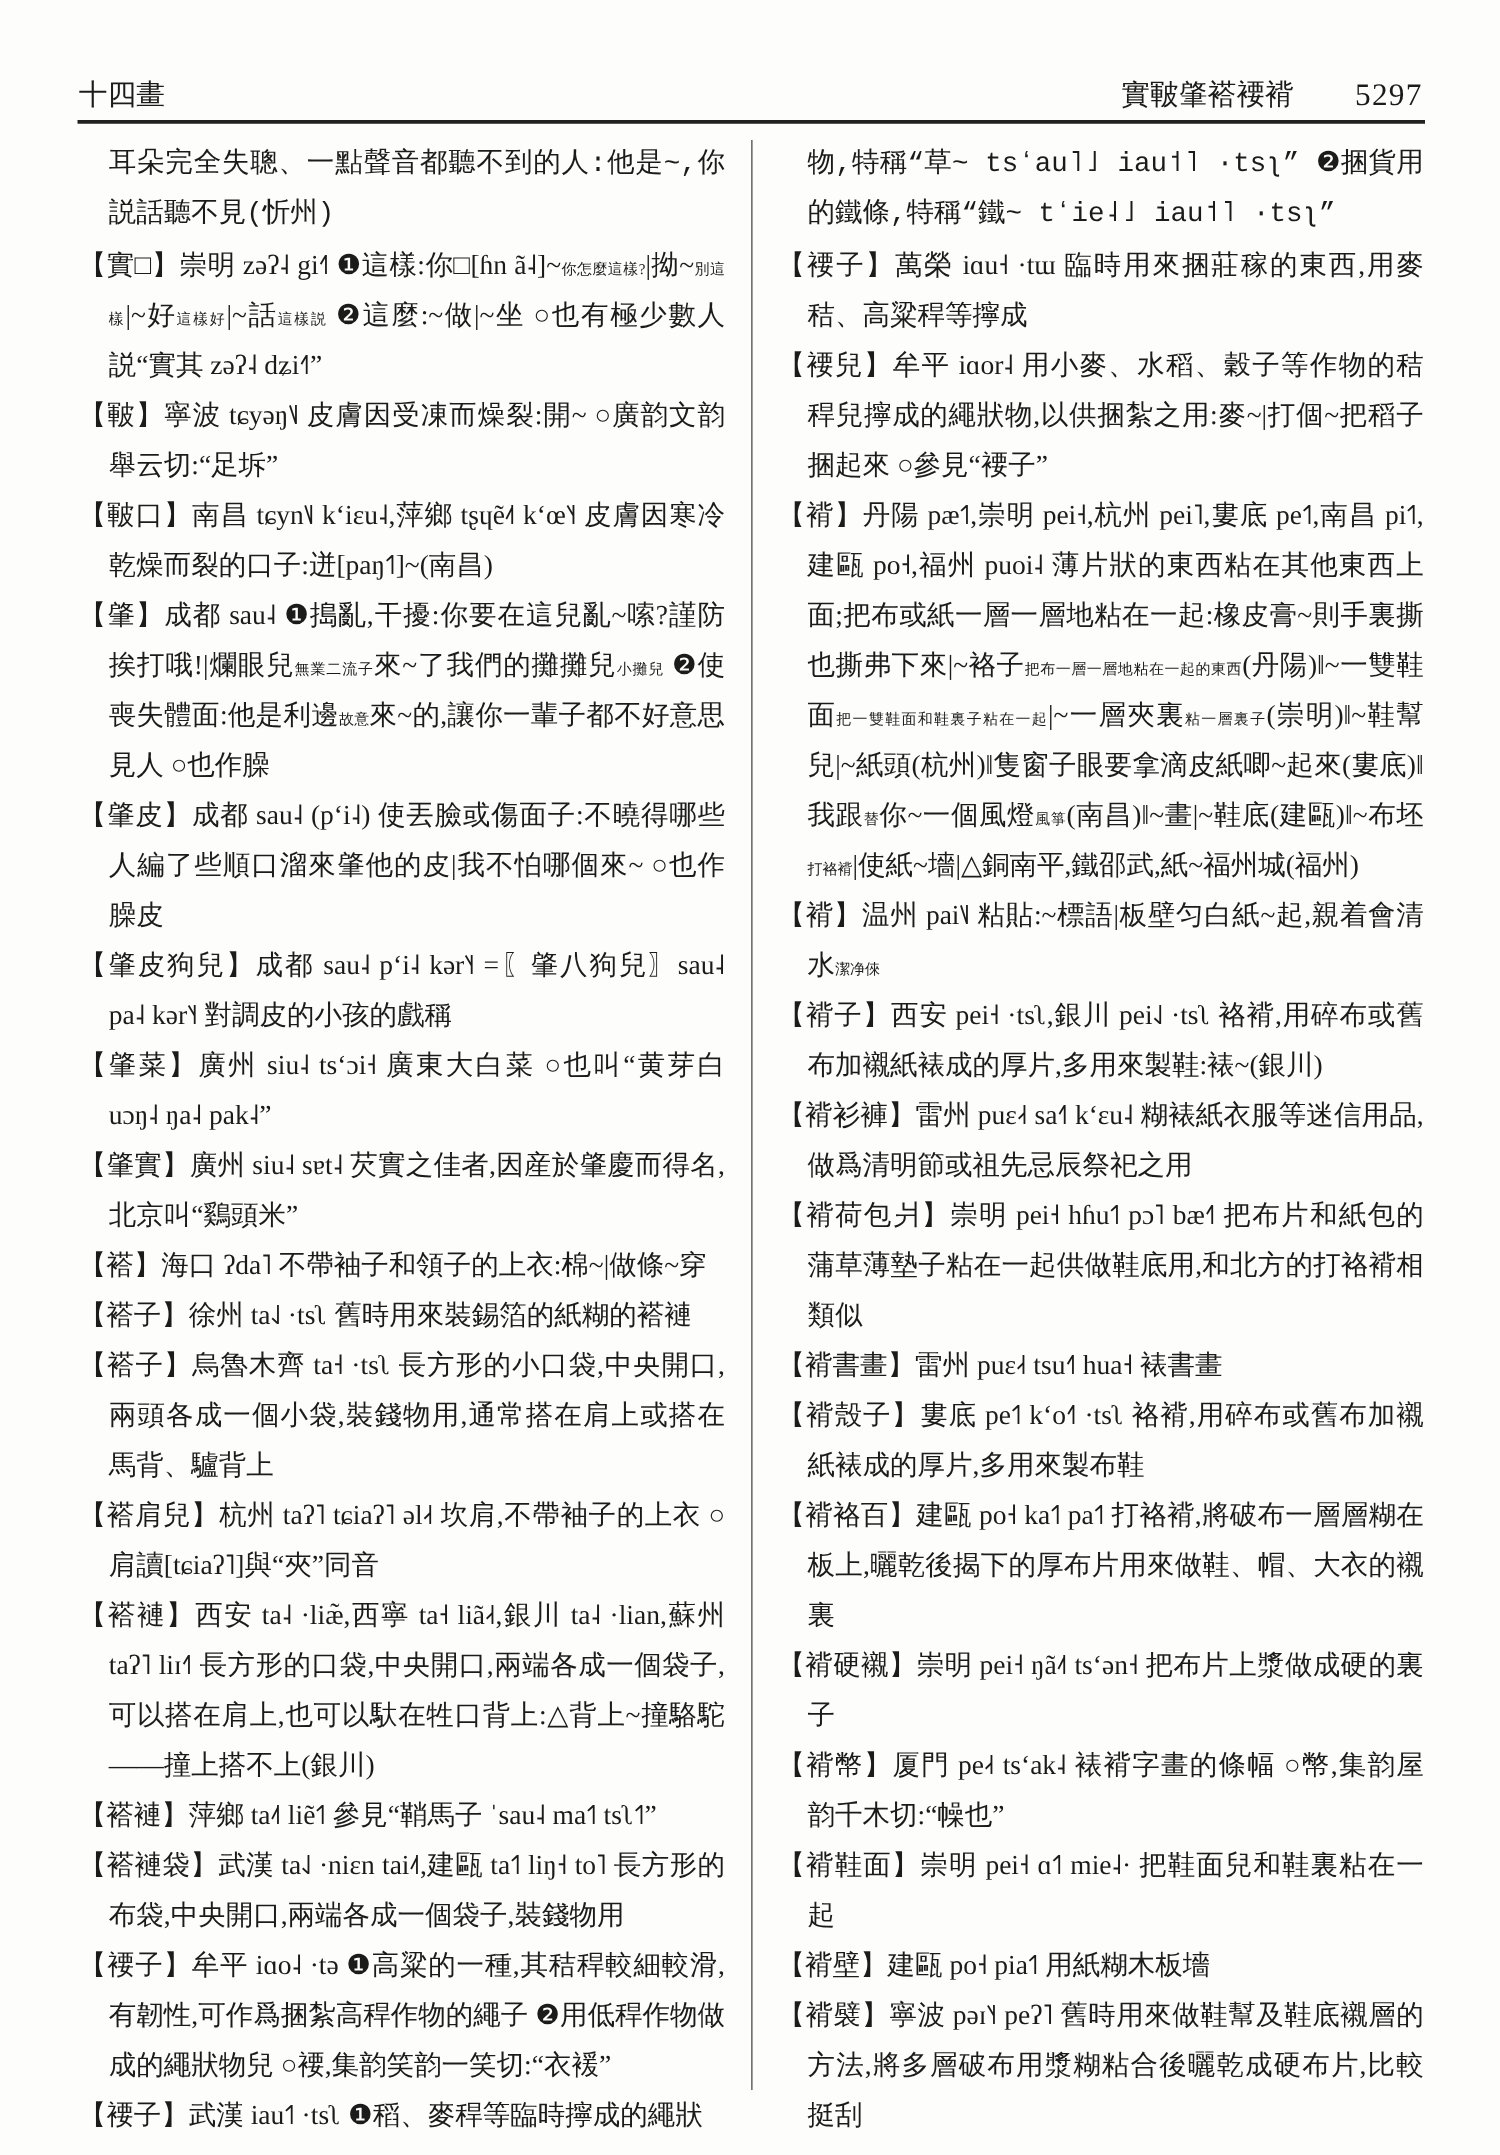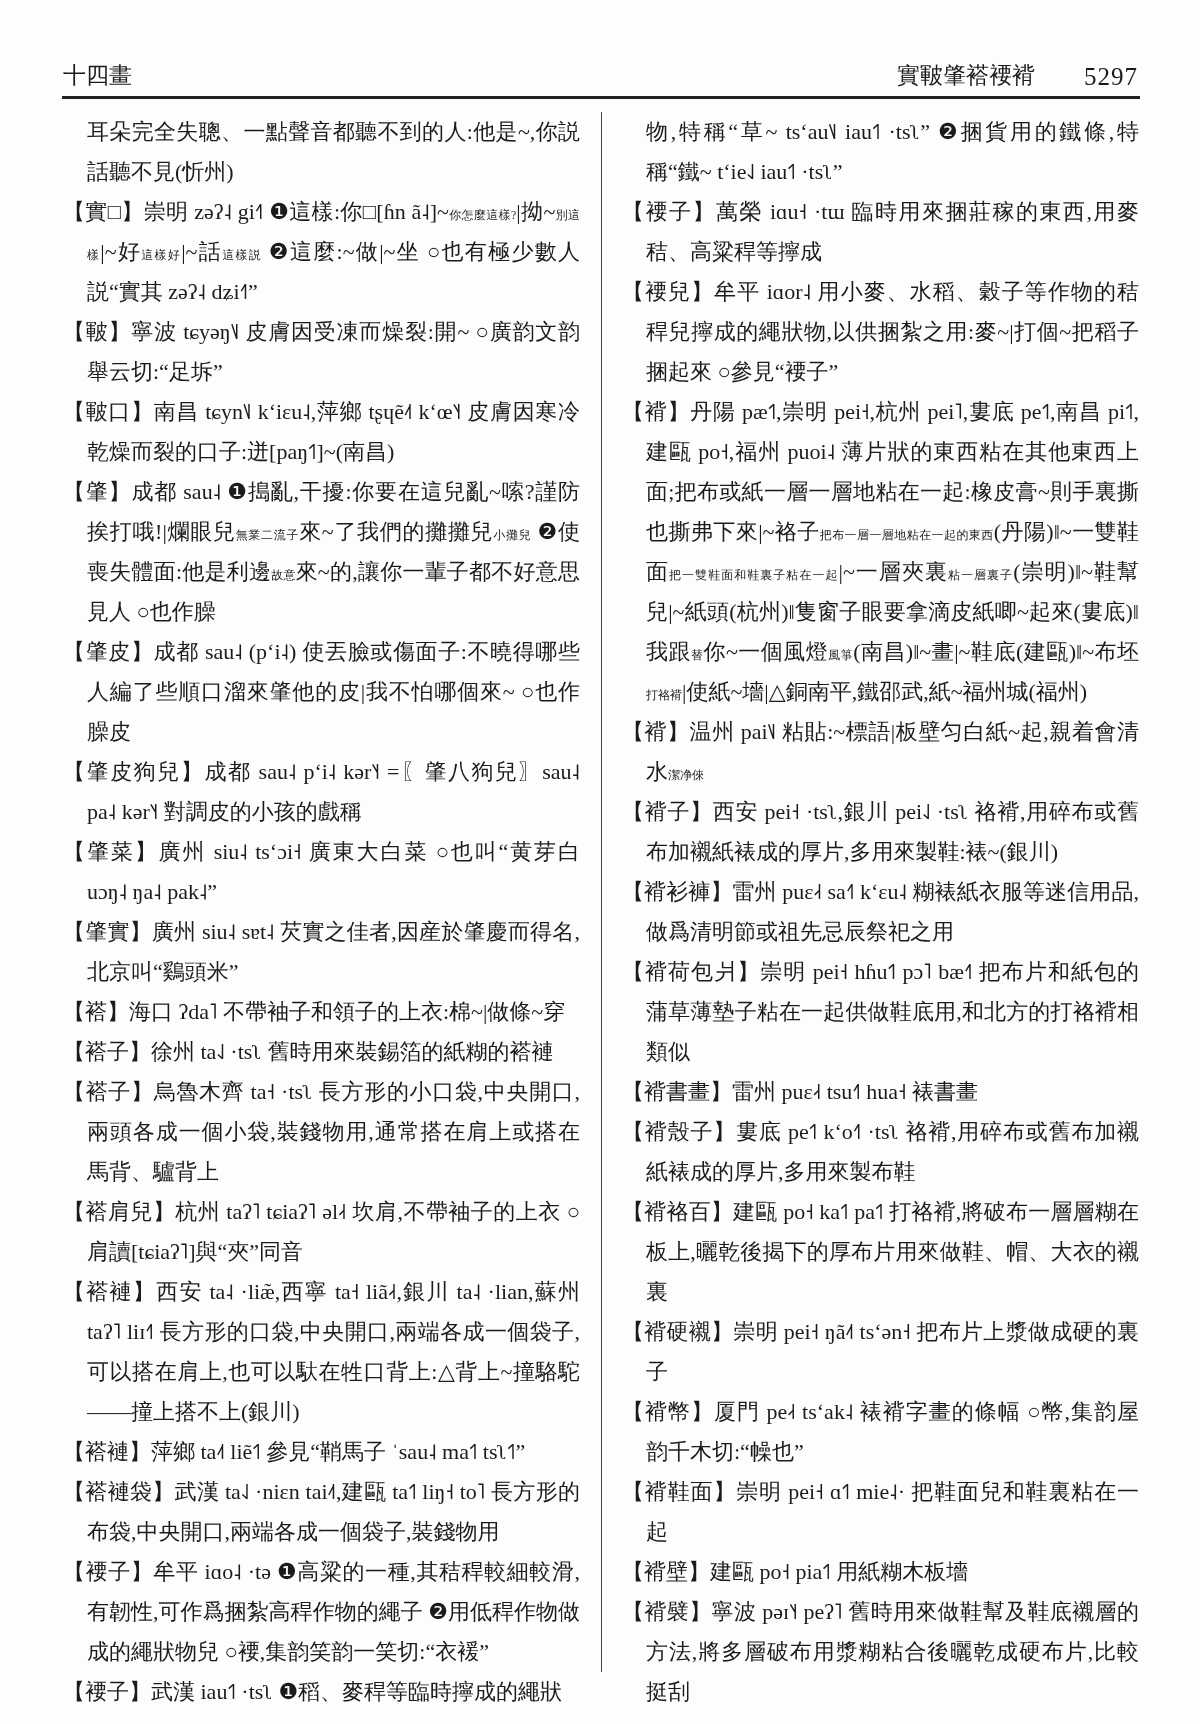--- a/index.html
+++ b/index.html
@@ -47,20 +47,21 @@
   }
   #col-left  { left: 63px; }
   #col-right { left: 622px; }
   .entry {
     margin: 0;
     padding-left: 24px;
     text-indent: -24px;
   }
   .entry.cont {
     text-indent: 0;
+    font-family: Liberation Mono, monospace;
   }
   .seg-s {
     font-size: 12px;
     line-height: 1;
   }
   .seg-n { font-size: inherit; }
 </style>
 </head>
 <body>
 

